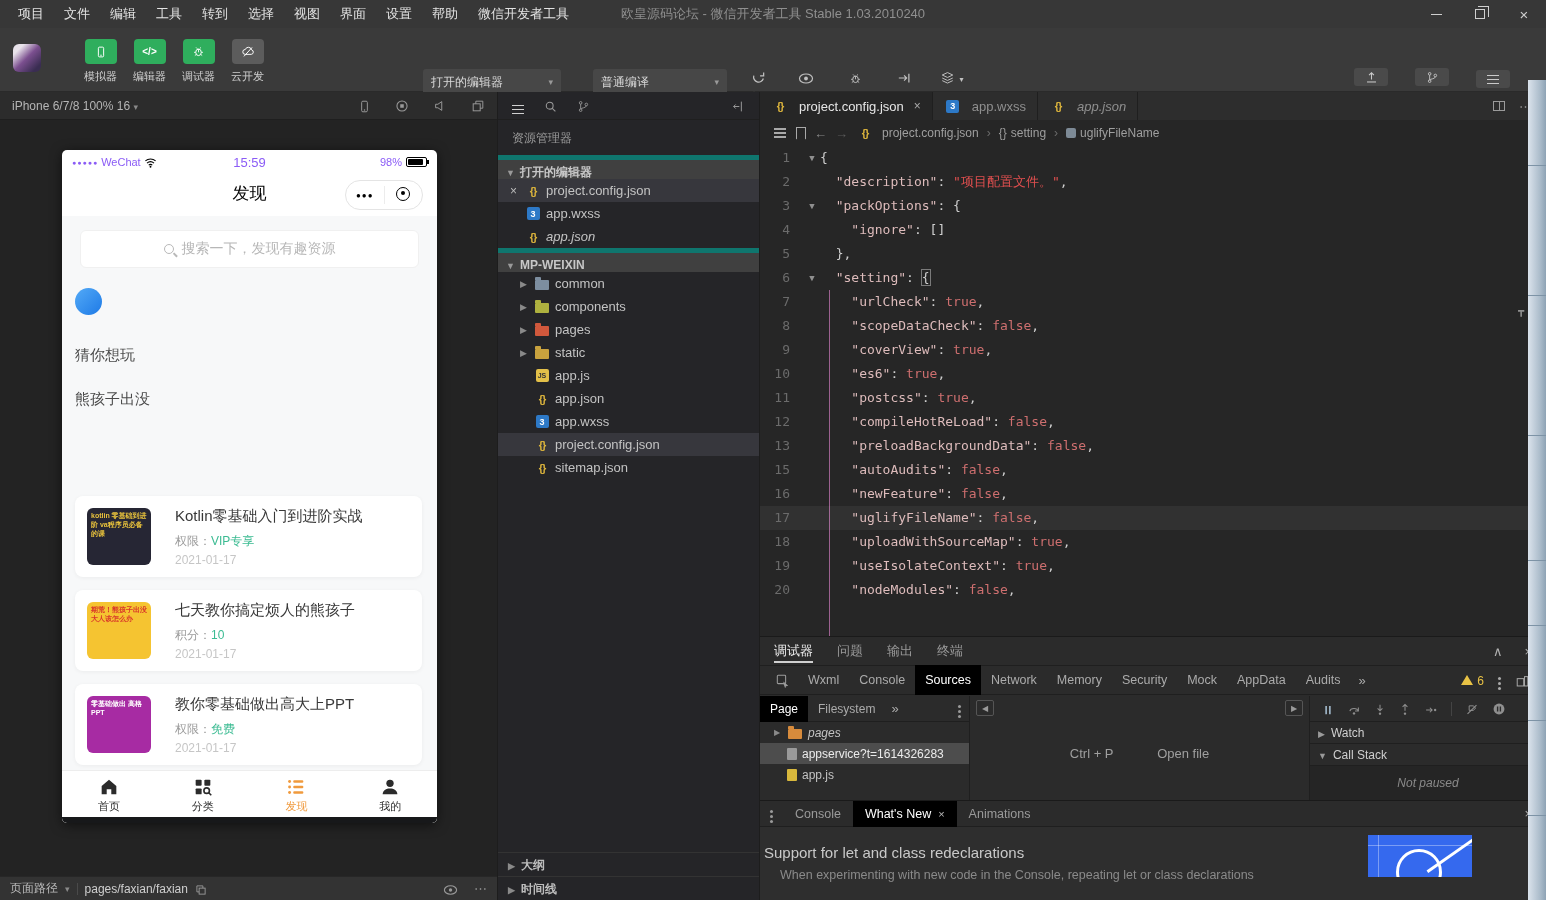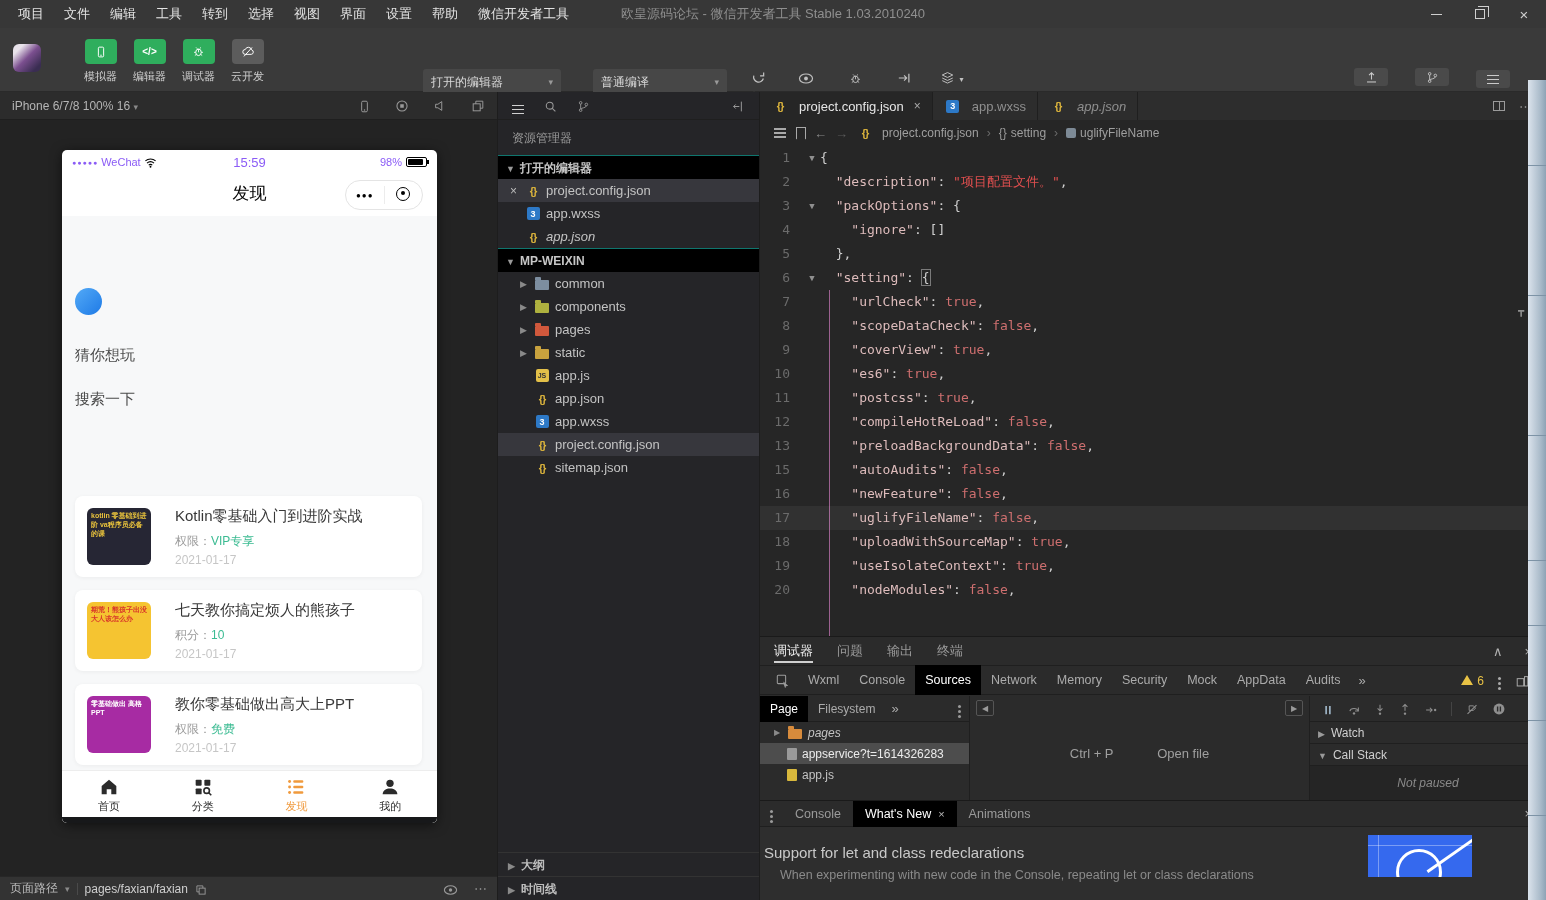--- a/index.html
+++ b/index.html
@@ -88,21 +88,21 @@
   #sim-statusbar .caret { font-size:9px; color:#8a8a8a; }
   #sim-statusbar .vline { width:1px; height:12px; background:#4a4a4a; }
   #sim-statusbar .path { color:#cfcfcf; font-size:12px; }
   #sim-statusbar .right { margin-left:auto; display:flex; gap:16px; color:#9a9a9a; align-items:center; }
 
   
   #explorer { position:absolute; left:497px; top:92px; width:263px; height:808px; background:#252528; border-left:1px solid #1d1d1d; border-right:1px solid #1d1d1d; }
   #exp-icons { height:28px; display:flex; align-items:center; gap:20px; padding:0 14px; color:#9a9a9a; border-bottom:1px solid #1f1f1f; }
   #exp-icons .spacer { margin-left:auto; }
   #exp-title { padding:10px 14px 8px; font-size:12px; color:#9a9a9a; }
-  .tree-sec { height:24px; line-height:24px; font-size:12px; font-weight:bold; color:#c7c7c7; padding-left:8px; background:#000000; border-top:1px solid #0f766e; }
+  .tree-sec { height:24px; line-height:24px; font-size:12px; font-weight:bold; color:#c7c7c7; padding-left:8px; background:#404040; border-top:5px solid #0f766e; }
   .tree-sec .tw { display:inline-block; width:14px; color:#9a9a9a; font-size:9px; }
   .tree-row { height:23px; display:flex; align-items:center; font-size:13px; color:#c3c3c3; padding-left:10px; white-space:nowrap; }
   .tree-row.sel { background:#37373d; }
   .tree-row .closex { width:14px; color:#bbb; font-size:12px; }
   .tree-row .aw { width:13px; color:#8a8a8a; font-size:9px; }
   .tree-row .fname.it { font-style:italic; }
   .fic { display:inline-flex; width:18px; justify-content:center; margin-right:4px; flex:none; }
   .fic-json { color:#d9b23c; font-size:11px; font-weight:bold; letter-spacing:-1px; }
   .fic-wxss { width:13px; height:13px; background:#2d79c7; border-radius:2px; color:#fff; font-size:9px; font-weight:bold; display:inline-flex; align-items:center; justify-content:center; }
   .fic-js { width:13px; height:13px; background:#e3c049; border-radius:2px; color:#333; font-size:7px; font-weight:bold; display:inline-flex; align-items:center; justify-content:center; }
@@ -378,23 +378,27 @@
     </div>
     <div id="p-nav">
       <div id="p-nav-title">发现</div>
       <div id="p-capsule">
         <span class="half dots3">●●●</span>
         <span class="divider"></span>
         <span class="half"><span class="target-ic"></span></span>
       </div>
     </div>
     <div id="p-body">
+      <div id="p-search">
+        <span class="mag"></span>
+        <span class="ph">搜索一下，发现有趣资源</span>
+      </div>
       <div id="p-avatar-dot"></div>
       <div class="p-section" id="p-sec1">猜你想玩</div>
-      <div class="p-section" id="p-sec2">搜索一下</div>
+      <div class="p-section" id="p-sec2">熊孩子出没</div>
       <div id="p-cards">
           <div class="p-card" style="top: 280px;">
             <div class="thumb" style="background: rgb(38, 38, 52); color: rgb(232, 194, 60);">kotlin 零基础到进阶 va程序员必备的课</div>
             <div class="ttl">Kotlin零基础入门到进阶实战</div>
             <div class="meta"><span>权限：</span><span class="v">VIP专享</span></div>
             <div class="date">2021-01-17</div>
           </div>
           <div class="p-card" style="top: 374px;">
             <div class="thumb" style="background: rgb(245, 196, 49); color: rgb(217, 55, 42);">期荒！熊孩子出没 大人该怎么办</div>
             <div class="ttl">七天教你搞定烦人的熊孩子</div>

